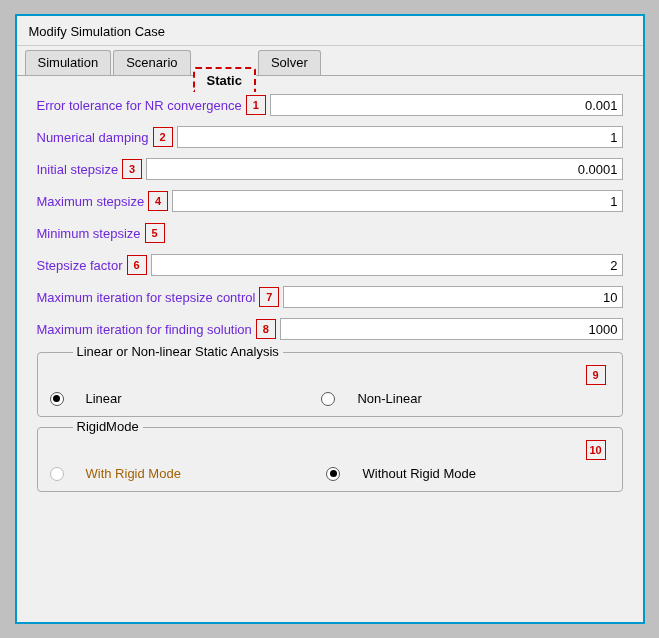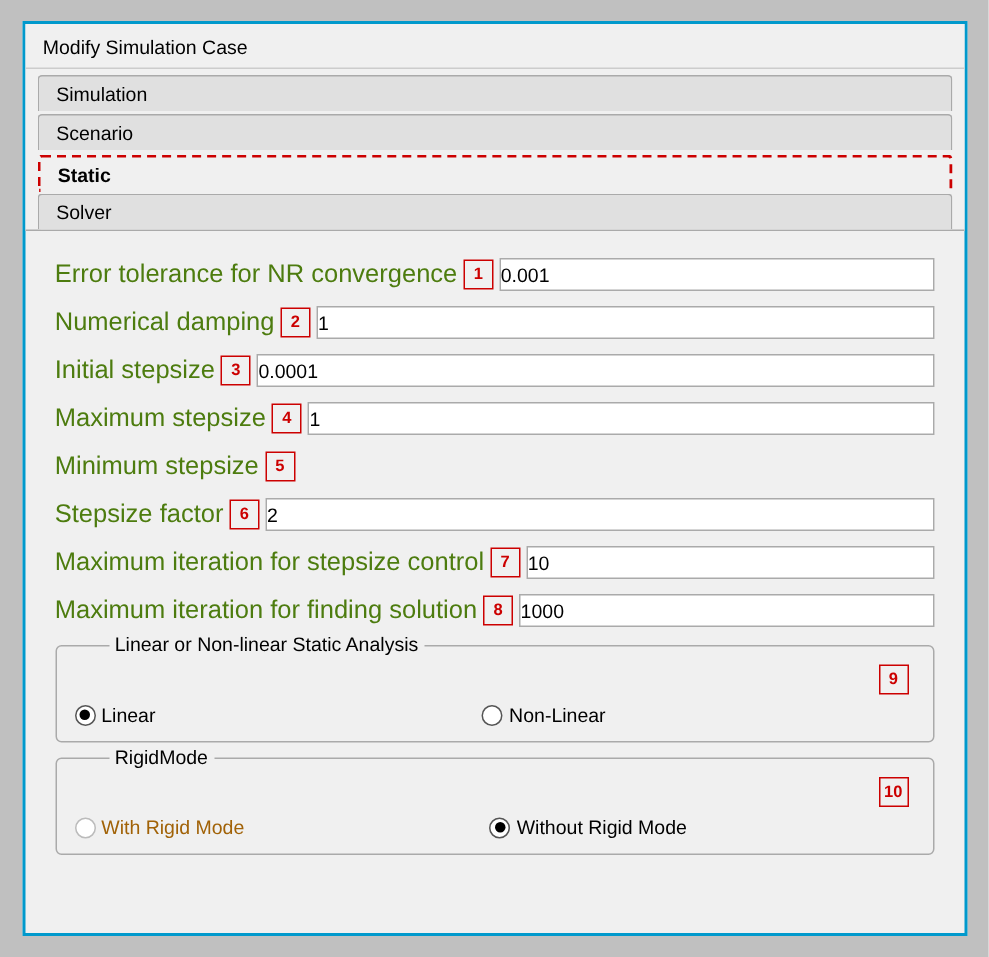--- a/index.html
+++ b/index.html
@@ -23,21 +23,21 @@
     .title-bar {
       background: #f0f0f0;
       padding: 8px 12px 6px 12px;
       font-size: 13px;
       font-weight: normal;
       color: #000;
       border-bottom: 1px solid #ccc;
     }
     .tabs {
       display: flex;
-      flex-direction: column;
+      flex-direction: row;
       background: #f0f0f0;
       padding: 4px 8px 0 8px;
       border-bottom: 1px solid #aaa;
       gap: 2px;
     }
     .tab {
       padding: 4px 12px;
       background: #e0e0e0;
       border: 1px solid #aaa;
       border-bottom: none;
@@ -46,56 +46,57 @@
       color: #000;
       border-radius: 3px 3px 0 0;
     }
     .tab.active {
       background: #f0f0f0;
       border: 2px dashed #cc0000;
       border-bottom: none;
       font-weight: bold;
       position: relative;
       z-index: 1;
-      top: 1px;
+      top: 17px;
     }
     .content {
       padding: 16px 20px 10px 20px;
     }
     .row {
       display: flex;
       align-items: center;
       margin-bottom: 6px;
       min-height: 26px;
     }
     .row-label {
       flex: 0 0 auto;
-      color: #4d7c0f;
-      font-size: 17px;
+      color: #6d28d9;
+      font-size: 13px;
       white-space: nowrap;
     }
     .badge {
       display: inline-flex;
       align-items: center;
       justify-content: center;
       width: 20px;
       height: 20px;
       border: 1px solid #cc0000;
       color: #cc0000;
       font-size: 11px;
       font-weight: bold;
       margin: 0 4px;
       flex-shrink: 0;
     }
     .field-input {
       flex: 1;
       height: 22px;
       border: 1px solid #aaa;
       background: #fff;
-      padding-right: 20px;
+      text-align: right;
+      padding-right: 4px;
       font-size: 13px;
       color: #000;
     }
     .group-box {
       border: 1px solid #aaa;
       border-radius: 4px;
       margin: 10px 0 6px 0;
       padding: 8px 12px 10px 12px;
       position: relative;
     }
@@ -111,21 +112,21 @@
     }
     .radio-row {
       display: flex;
       align-items: center;
       gap: 12px;
       margin-top: 6px;
     }
     .radio-label {
       display: flex;
       align-items: center;
-      gap: 4px;
+      gap: 22px;
       font-size: 13px;
       color: #000;
       cursor: pointer;
     }
     .radio-circle {
       width: 14px;
       height: 14px;
       border-radius: 50%;
       border: 1.5px solid #555;
       display: flex;

